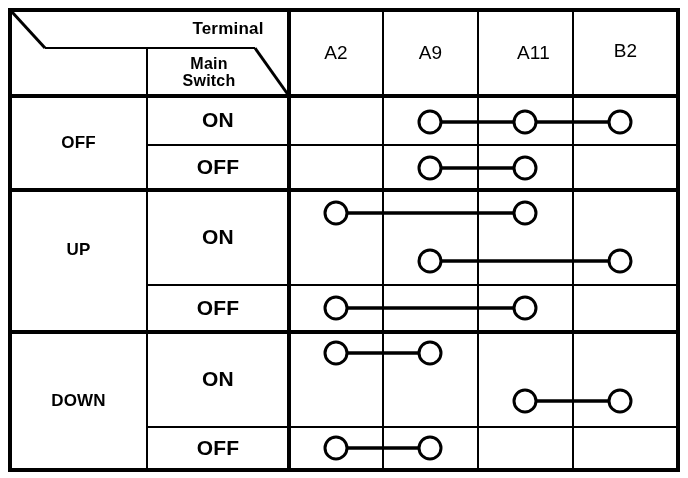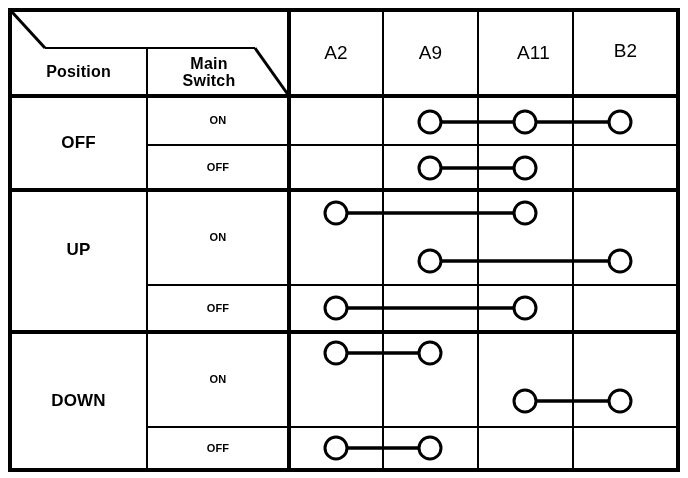--- a/index.html
+++ b/index.html
@@ -58,21 +58,21 @@
   }
   .lbl-colhead {
     font-size: 19px;
     font-weight: normal;
   }
   .lbl-position {
     font-size: 17px;
     font-weight: bold;
   }
   .lbl-switch {
-    font-size: 11px;
+    font-size: 21px;
     font-weight: bold;
   }
 </style>
 </head>
 <body>
 
 <div id="stage">
 
   <svg id="chart-svg" viewBox="0 0 688 478">
     <g id="grid-layer">
@@ -117,22 +117,22 @@
         <circle cx="525" cy="308" r="11" fill="#ffffff" stroke="#000000" stroke-width="3"></circle>
         <circle cx="336" cy="353" r="11" fill="#ffffff" stroke="#000000" stroke-width="3"></circle>
         <circle cx="430" cy="353" r="11" fill="#ffffff" stroke="#000000" stroke-width="3"></circle>
         <circle cx="525" cy="401" r="11" fill="#ffffff" stroke="#000000" stroke-width="3"></circle>
         <circle cx="620" cy="401" r="11" fill="#ffffff" stroke="#000000" stroke-width="3"></circle>
         <circle cx="336" cy="448" r="11" fill="#ffffff" stroke="#000000" stroke-width="3"></circle>
         <circle cx="430" cy="448" r="11" fill="#ffffff" stroke="#000000" stroke-width="3"></circle>
       </g>
   </svg>
 
+  <div class="lbl lbl-corner-terminal" style="left:168px; top:14px; width:120px; height:30px;">Terminal</div>
 
-  <div class="lbl lbl-corner-position" style="left:12px; top:50px; width:133px; height:44px;">Position</div>
 
   <div class="lbl lbl-corner-mainswitch" style="left:150px; top:50px; width:118px; height:44px;">Main
 Switch</div>
 
   <div id="text-layer">
       <div class="lbl lbl-colhead" style="left: 289px; top: 10px; width: 94px; height: 86px;">A2</div>
       <div class="lbl lbl-colhead" style="left: 383px; top: 10px; width: 95px; height: 86px;">A9</div>
       <div class="lbl lbl-colhead" style="left: 478px; top: 10px; width: 111px; height: 86px;">A11</div>
       <div class="lbl lbl-colhead" style="left: 573px; top: 8px; width: 105px; height: 86px;">B2</div>
       <div class="lbl lbl-position" style="left: 10px; top: 96px; width: 137px; height: 94px;">OFF</div>

